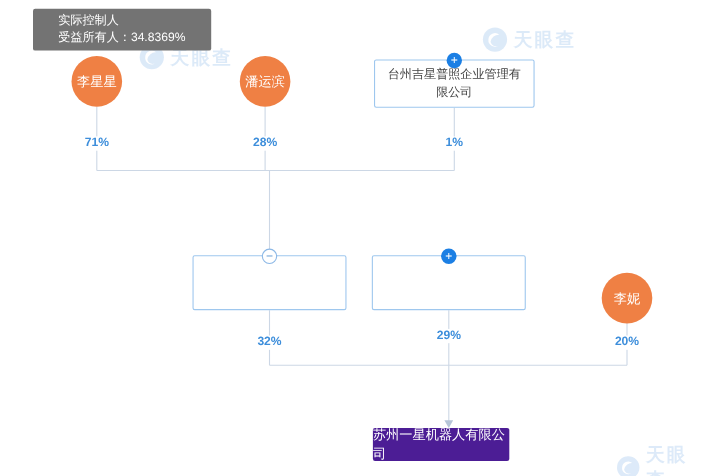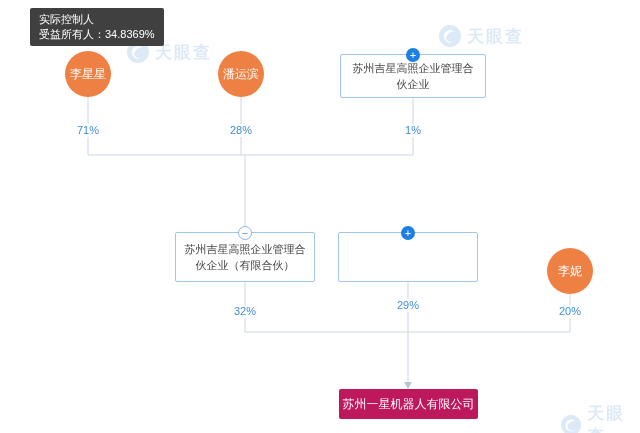--- a/index.html
+++ b/index.html
@@ -9,22 +9,22 @@
   }
   
   #edges{position:absolute;left:0;top:0;width:640px;height:433px;pointer-events:none;}
 
   
   .watermark{position:absolute;display:flex;align-items:center;gap:5px;opacity:.16;pointer-events:none;}
   .wm-text{font-size:17px;font-weight:bold;color:#2e7fd6;letter-spacing:2px;}
 
   
   .badge{
-    position:absolute;left:30px;top:8px;background:#404040;color:#fff;
-    border-radius:2px;padding:4px 9px;font-size:11px;line-height:15px;white-space:nowrap;
+    position:absolute;left:30px;top:8px;background:#737373;color:#fff;
+    border-radius:2px;padding:4px 23px;font-size:11px;line-height:15px;white-space:nowrap;
   }
 
   
   .person{
     position:absolute;width:46px;height:46px;border-radius:50%;
     background:#ef8044;color:#fff;display:flex;align-items:center;justify-content:center;
     font-size:12px;cursor:pointer;
   }
 
   
@@ -38,27 +38,27 @@
     width:14px;height:14px;border-radius:50%;background:#1b7fe4;color:#fff;
     font-size:11px;line-height:14px;text-align:center;cursor:pointer;box-sizing:border-box;
   }
   .collapse-icon{
     background:#fff;border:1px solid #8cb8e6;color:#5a93cf;line-height:12px;
   }
 
   
   .pct{
     position:absolute;transform:translateX(-50%);background:#fff;padding:0 3px;
-    color:#3d8edb;font-size:11px;line-height:13px;
+    color:#3d8edb;font-size:11px;line-height:13px;font-weight:bold;
   }
 
   
   .target{
-    position:absolute;left:339px;top:389px;width:139px;height:30px;
-    background:#be185d;color:#fff;border-radius:2px;font-size:12px;
+    position:absolute;left:339px;top:389px;width:124px;height:30px;
+    background:#4c1d95;color:#fff;border-radius:2px;font-size:12px;
     display:flex;align-items:center;justify-content:center;cursor:pointer;
   }
 </style>
 </head>
 <body>
 
 <div id="stage">
 
   <svg id="edges" viewBox="0 0 640 433">
     <g stroke="#ccd7e5" stroke-width="1" fill="none">
@@ -104,30 +104,29 @@
   </div>
 
   <div class="person" style="left:218px;top:51px">
     <span>潘运滨</span>
   </div>
   <div class="person" style="left:65px;top:51px">
     <span>李星星</span>
   </div>
   <div class="org" style="left:340px;top:54px;width:146px;height:44px">
     <span class="expand-icon">+</span>
-    <span>苏州吉星高照企业管理合伙企业</span>
+    <span>台州吉星普照企业管理有限公司</span>
   </div>
 
   <div class="pct" style="left:88px;top:124px">71%</div>
   <div class="pct" style="left:241px;top:124px">28%</div>
   <div class="pct" style="left:413px;top:124px">1%</div>
 
   <div class="org" style="left:175px;top:232px;width:140px;height:50px">
     <span class="expand-icon collapse-icon">−</span>
-    <span>苏州吉星高照企业管理合伙企业（有限合伙）</span>
   </div>
   <div class="org" style="left:338px;top:232px;width:140px;height:50px">
     <span class="expand-icon">+</span>
   </div>
   <div class="person" style="left:547px;top:248px">
     <span>李妮</span>
   </div>
 
   <div class="pct" style="left:245px;top:305px">32%</div>
   <div class="pct" style="left:408px;top:299px">29%</div>

